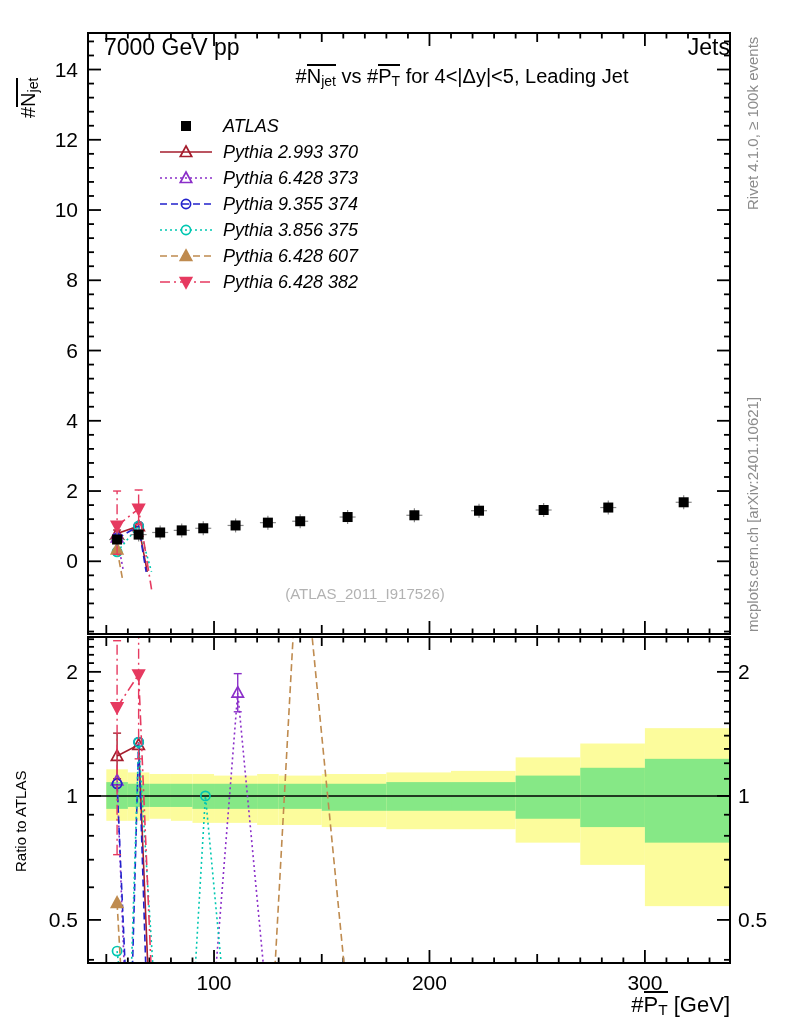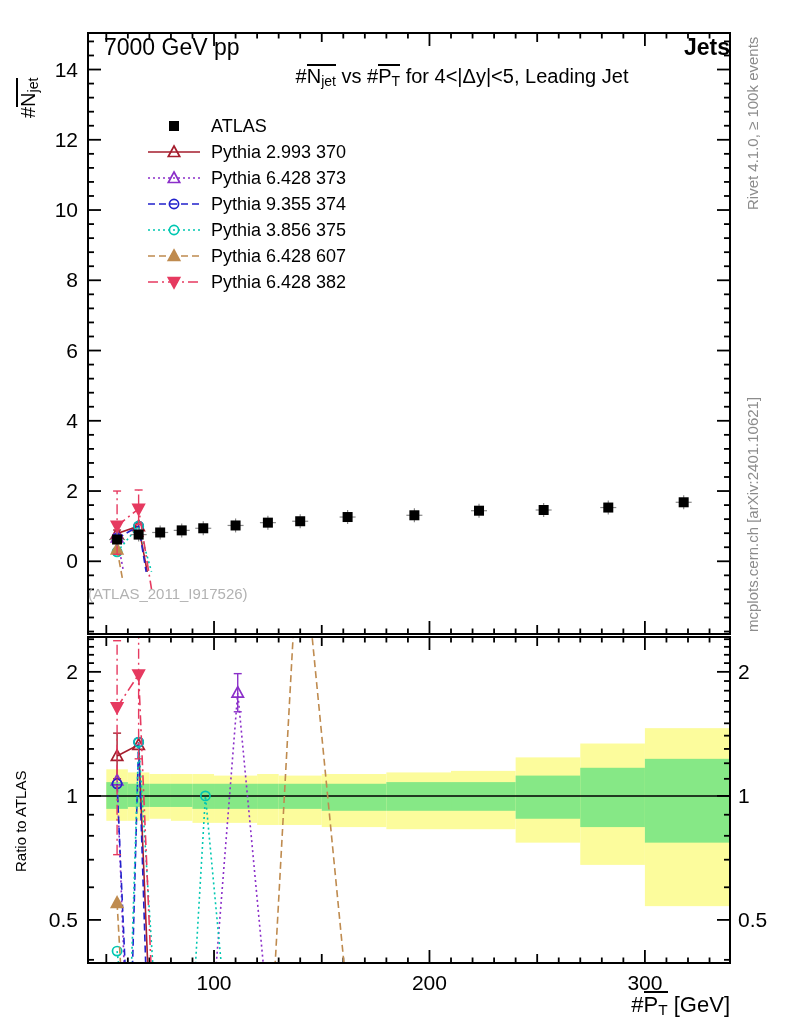--- a/index.html
+++ b/index.html
@@ -5,22 +5,22 @@
   html,body{margin:0;padding:0;background:#fff;}
   #page{position:relative;width:786px;height:1024px;background:#fff;overflow:hidden;
         font-family:"Liberation Sans", sans-serif;color:#000;}
   #plot-svg{position:absolute;left:0;top:0;}
   .hdr{position:absolute;top:6px;font-size:23px;margin-top:28px;}
   .abs{position:absolute;}
   .ov{display:inline-block;border-top:2px solid currentColor;line-height:1.05;}
   .sb{font-size:70%;vertical-align:-18%;}
   .rot{transform:rotate(-90deg);transform-origin:0 0;white-space:nowrap;}
   #main-title{left:88px;top:64px;width:748px;text-align:center;font-size:20px;}
-  #watermark{left:88px;top:585px;width:554px;text-align:left;font-size:15px;color:#b2b2b2;}
-  #legend{left:146px;top:113px;}
+  #watermark{left:88px;top:585px;width:554px;text-align:center;font-size:15px;color:#b2b2b2;}
+  #legend{left:158px;top:113px;font-style:italic;}
   .lrow{display:flex;align-items:center;height:26px;}
   .lrow .sw{width:56px;height:16px;margin-right:9px;flex:0 0 auto;}
   .lrow .lbl{font-size:18px;white-space:nowrap;}
   .cap{font-size:15px;color:#8c8c8c;}
   #ylab-main{left:16px;top:118px;font-size:20px;}
   #ylab-ratio{left:12px;top:872px;font-size:15px;}
   #xlab{right:56px;top:991px;font-size:22px;}
 </style>
 </head>
 <body>
@@ -482,21 +482,21 @@
         <line x1="600.2785234899329" x2="616.2785234899329" y1="507.5476329631794" y2="507.5476329631794" stroke="#888888" stroke-width="1.2"></line>
         <line x1="608.2785234899329" x2="608.2785234899329" y1="500.5476329631794" y2="514.5476329631795" stroke="#888888" stroke-width="1.2"></line>
         <rect x="603.2785234899329" y="502.5476329631794" width="10" height="10" fill="#000000"></rect>
         <line x1="675.6812080536913" x2="691.6812080536913" y1="502.27878433664523" y2="502.27878433664523" stroke="#888888" stroke-width="1.2"></line>
         <line x1="683.6812080536913" x2="683.6812080536913" y1="495.27878433664523" y2="509.27878433664523" stroke="#888888" stroke-width="1.2"></line>
         <rect x="678.6812080536913" y="497.27878433664523" width="10" height="10" fill="#000000"></rect>
       </g>
     </svg>
 
   <span class="hdr abs" style="left:104px;">7000 GeV pp</span>
-  <span class="hdr abs" style="right:56px;text-align:center;font-weight:bold;">Jets</span>
+  <span class="hdr abs" style="right:56px;text-align:center;">Jets</span>
 
   <div id="main-title" class="abs">
     <span>#</span><span class="ov"><span>N</span><span class="sb">jet</span></span><span> vs #</span><span class="ov"><span>P</span><span class="sb">T</span></span><span> for 4&lt;|Δy|&lt;5, Leading Jet</span>
   </div>
 
   <div id="legend" class="abs">
       <div class="lrow">
         <svg class="sw" width="56" height="16">
           <g>
             <rect x="23" y="3" width="10" height="10" fill="#000000"></rect>

